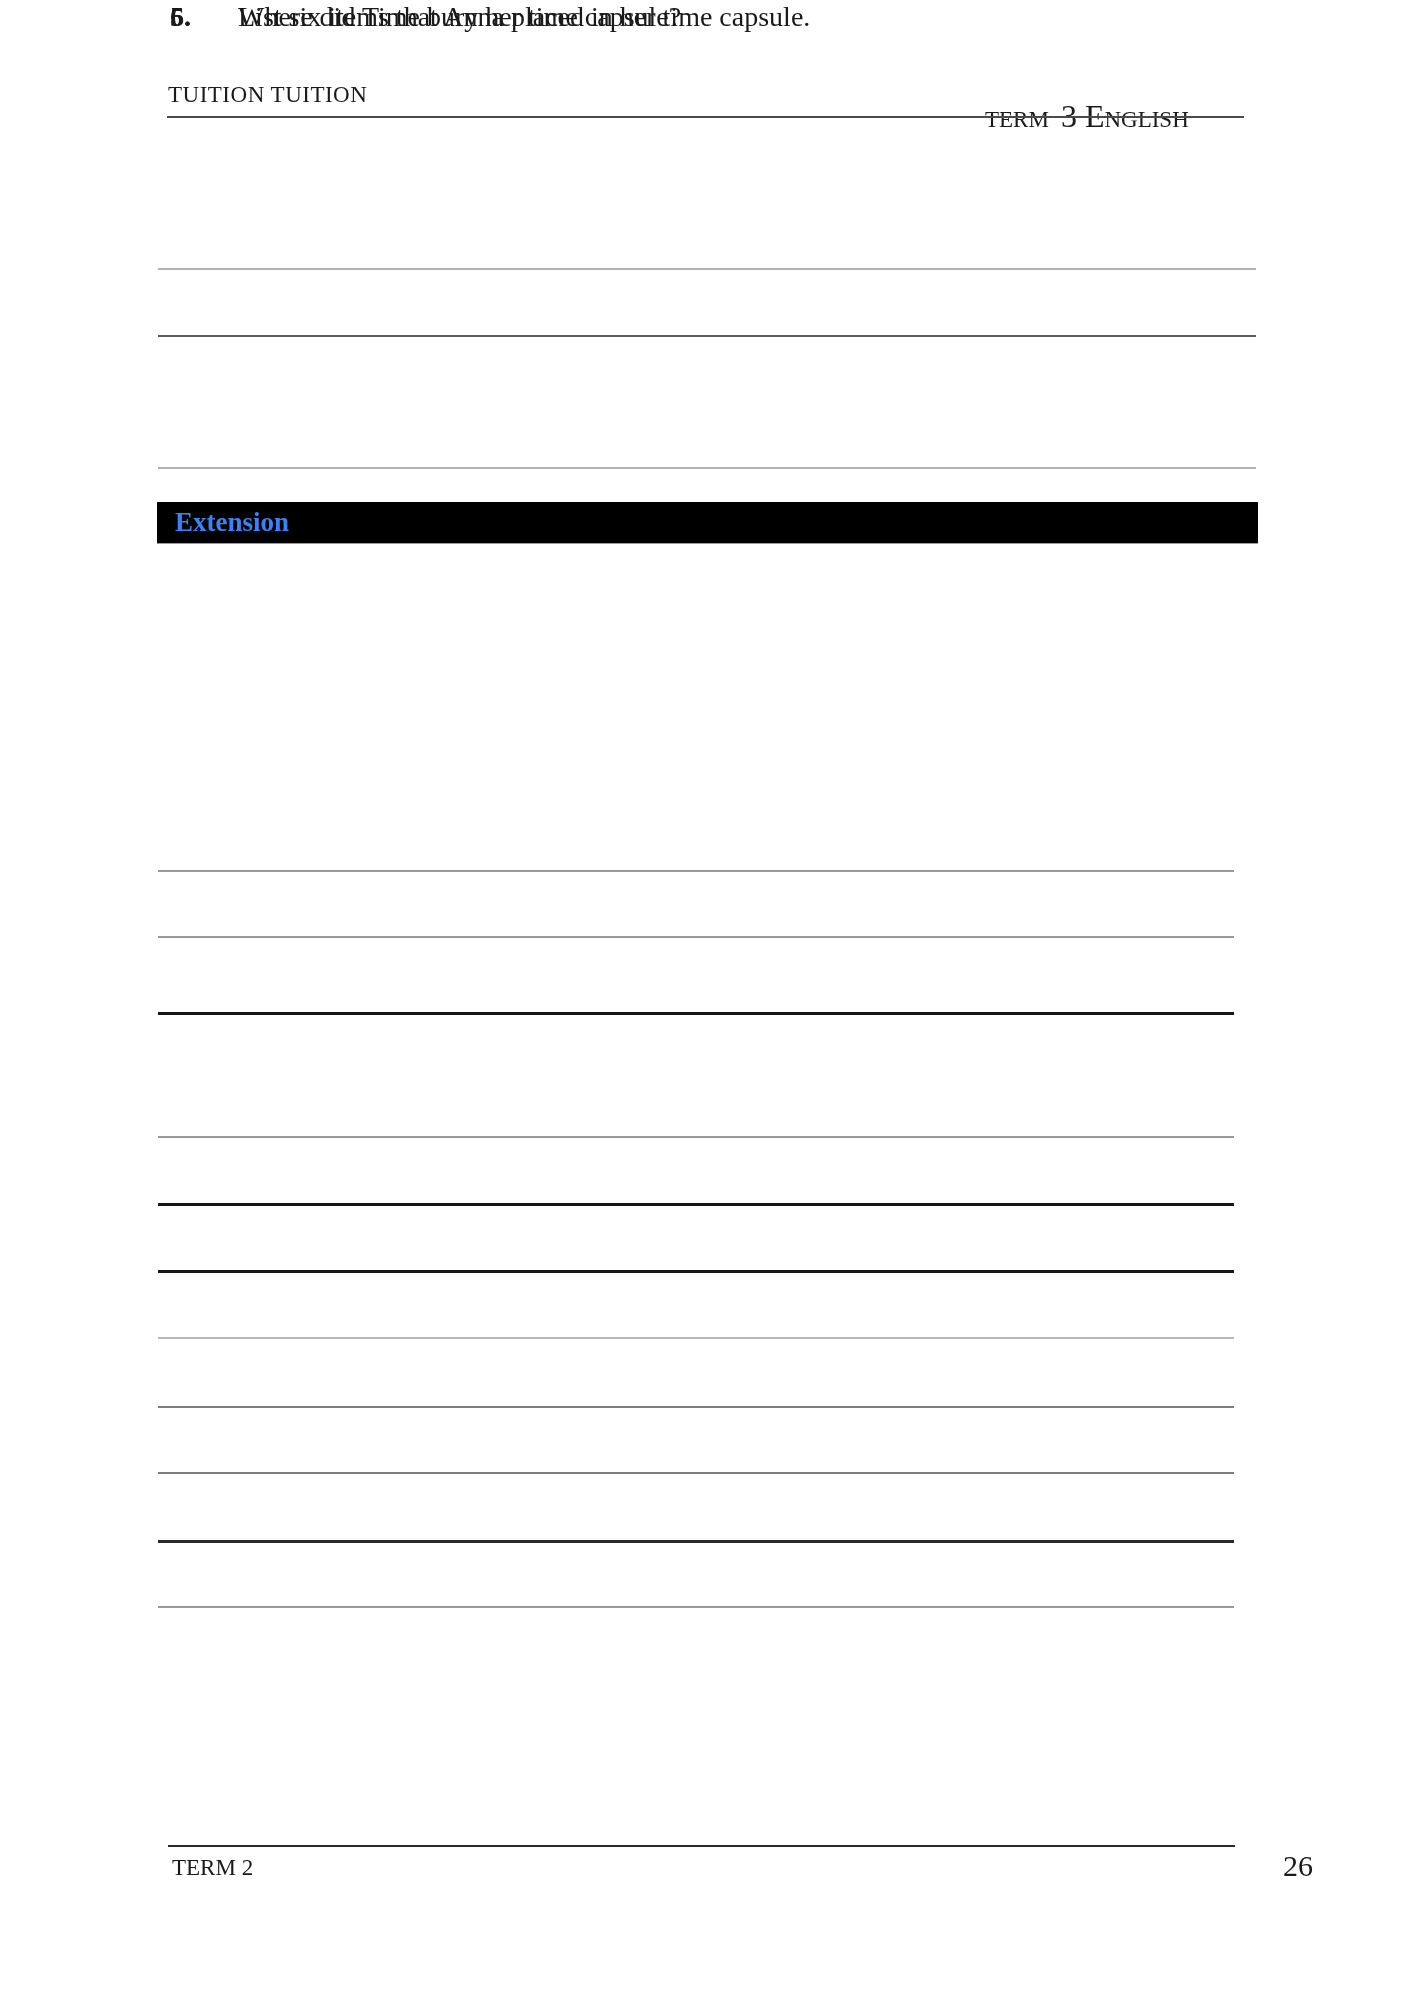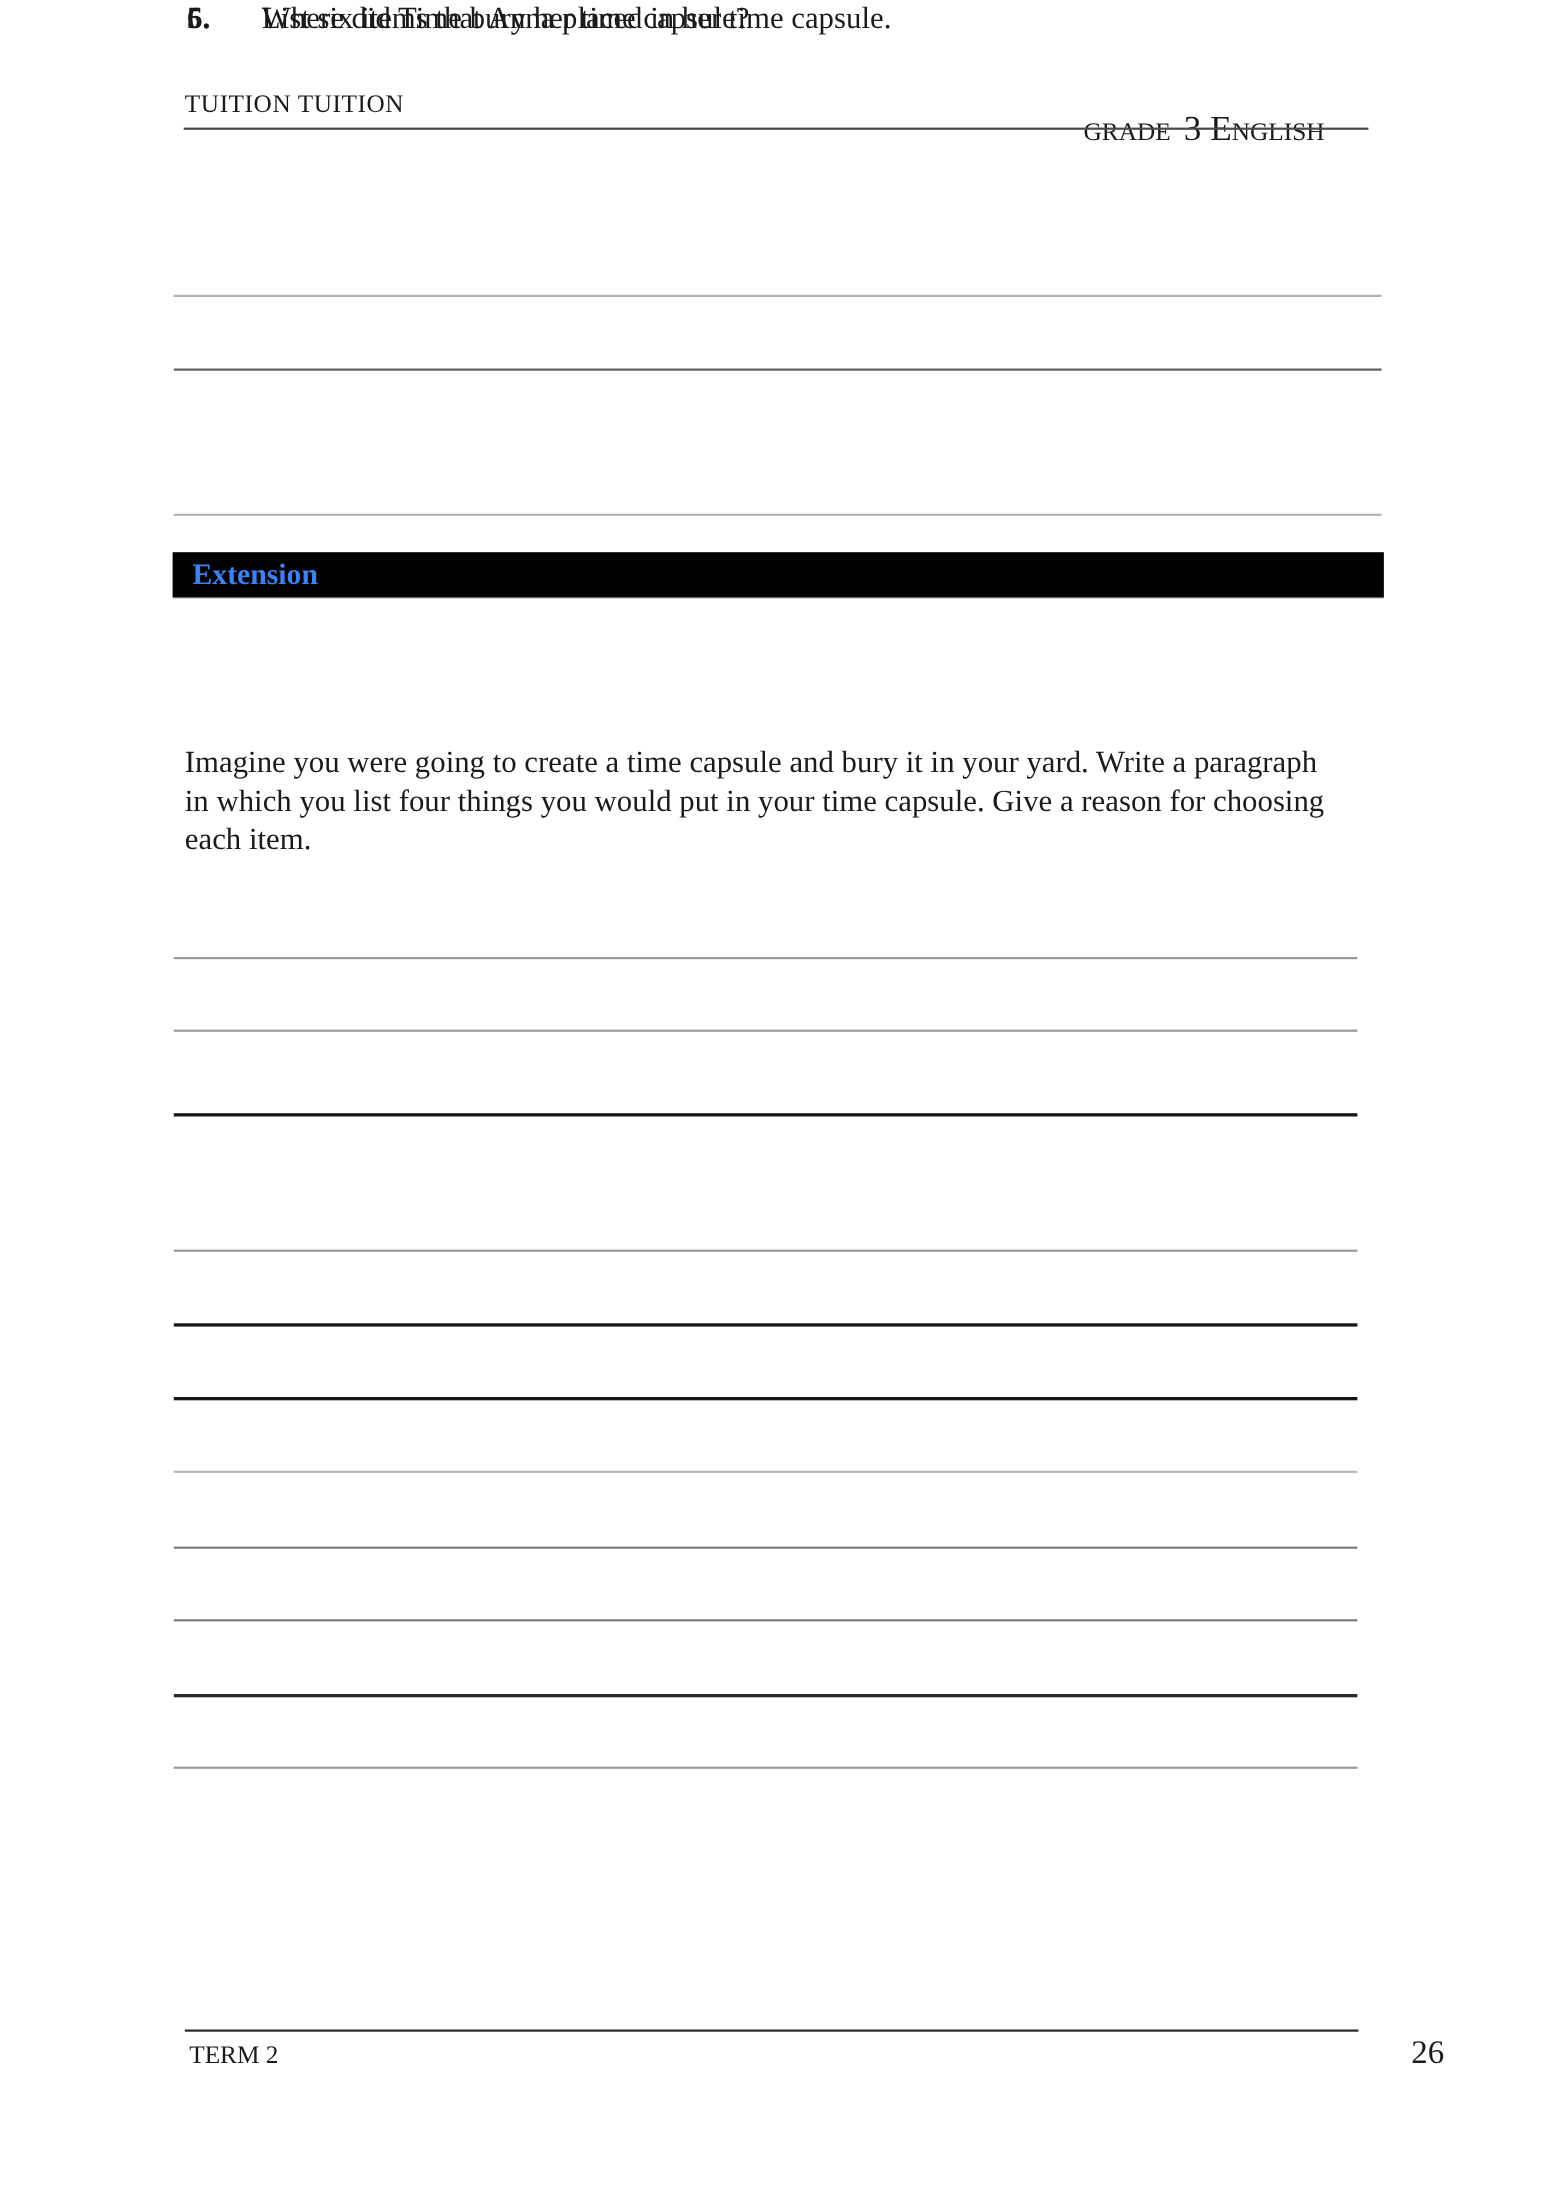--- a/index.html
+++ b/index.html
@@ -99,21 +99,21 @@
   }
 </style>
 </head>
 <body>
 
 <div class="page">
 
   <div class="abs school-name">TUITION TUITION</div>
 
   <div class="abs grade-subject">
-    <span class="grade-word">GRADE</span><span class="grade-num">3</span><span class="subject">ENGLISH</span>
+    <span class="grade-word">TERM</span><span class="grade-num">3</span><span class="subject">ENGLISH</span>
   </div>
 
   <div class="abs header-rule" style="background: rgb(74, 74, 74);"></div>
 
   <div class="question q5">
     <span class="q-number">5.</span>
     <span class="q-text">List six items that Anna placed in her time capsule.</span>
   </div>
 
   <div class="question q6">
@@ -140,23 +140,18 @@
       <div class="rule" style="top: 1472px; left: 158px; width: 1076px; height: 2px; background: rgb(125, 125, 125);"></div>
       <div class="rule" style="top: 1540px; left: 158px; width: 1076px; height: 3px; background: rgb(42, 42, 42);"></div>
       <div class="rule" style="top: 1606px; left: 158px; width: 1076px; height: 2px; background: rgb(154, 154, 154);"></div>
     </div>
 
   <div class="abs extension-bar" style="background: rgb(0, 0, 0);">
     <span class="extension-title" style="color: #3b82f6;">Extension</span>
   </div>
 
 
-  <div class="abs para para-task">
-    <div>Imagine you were going to create a time capsule and bury it in your yard. Write a paragraph</div>
-    <div>in which you list four things you would put in your time capsule. Give a reason for choosing</div>
-    <div>each item.</div>
-  </div>
 
   <div class="abs footer-rule" style="background: rgb(42, 42, 42);"></div>
   <div class="abs term-label">TERM 2</div>
   <div class="abs page-number">26</div>
 
 </div>
 
 </body></html>

